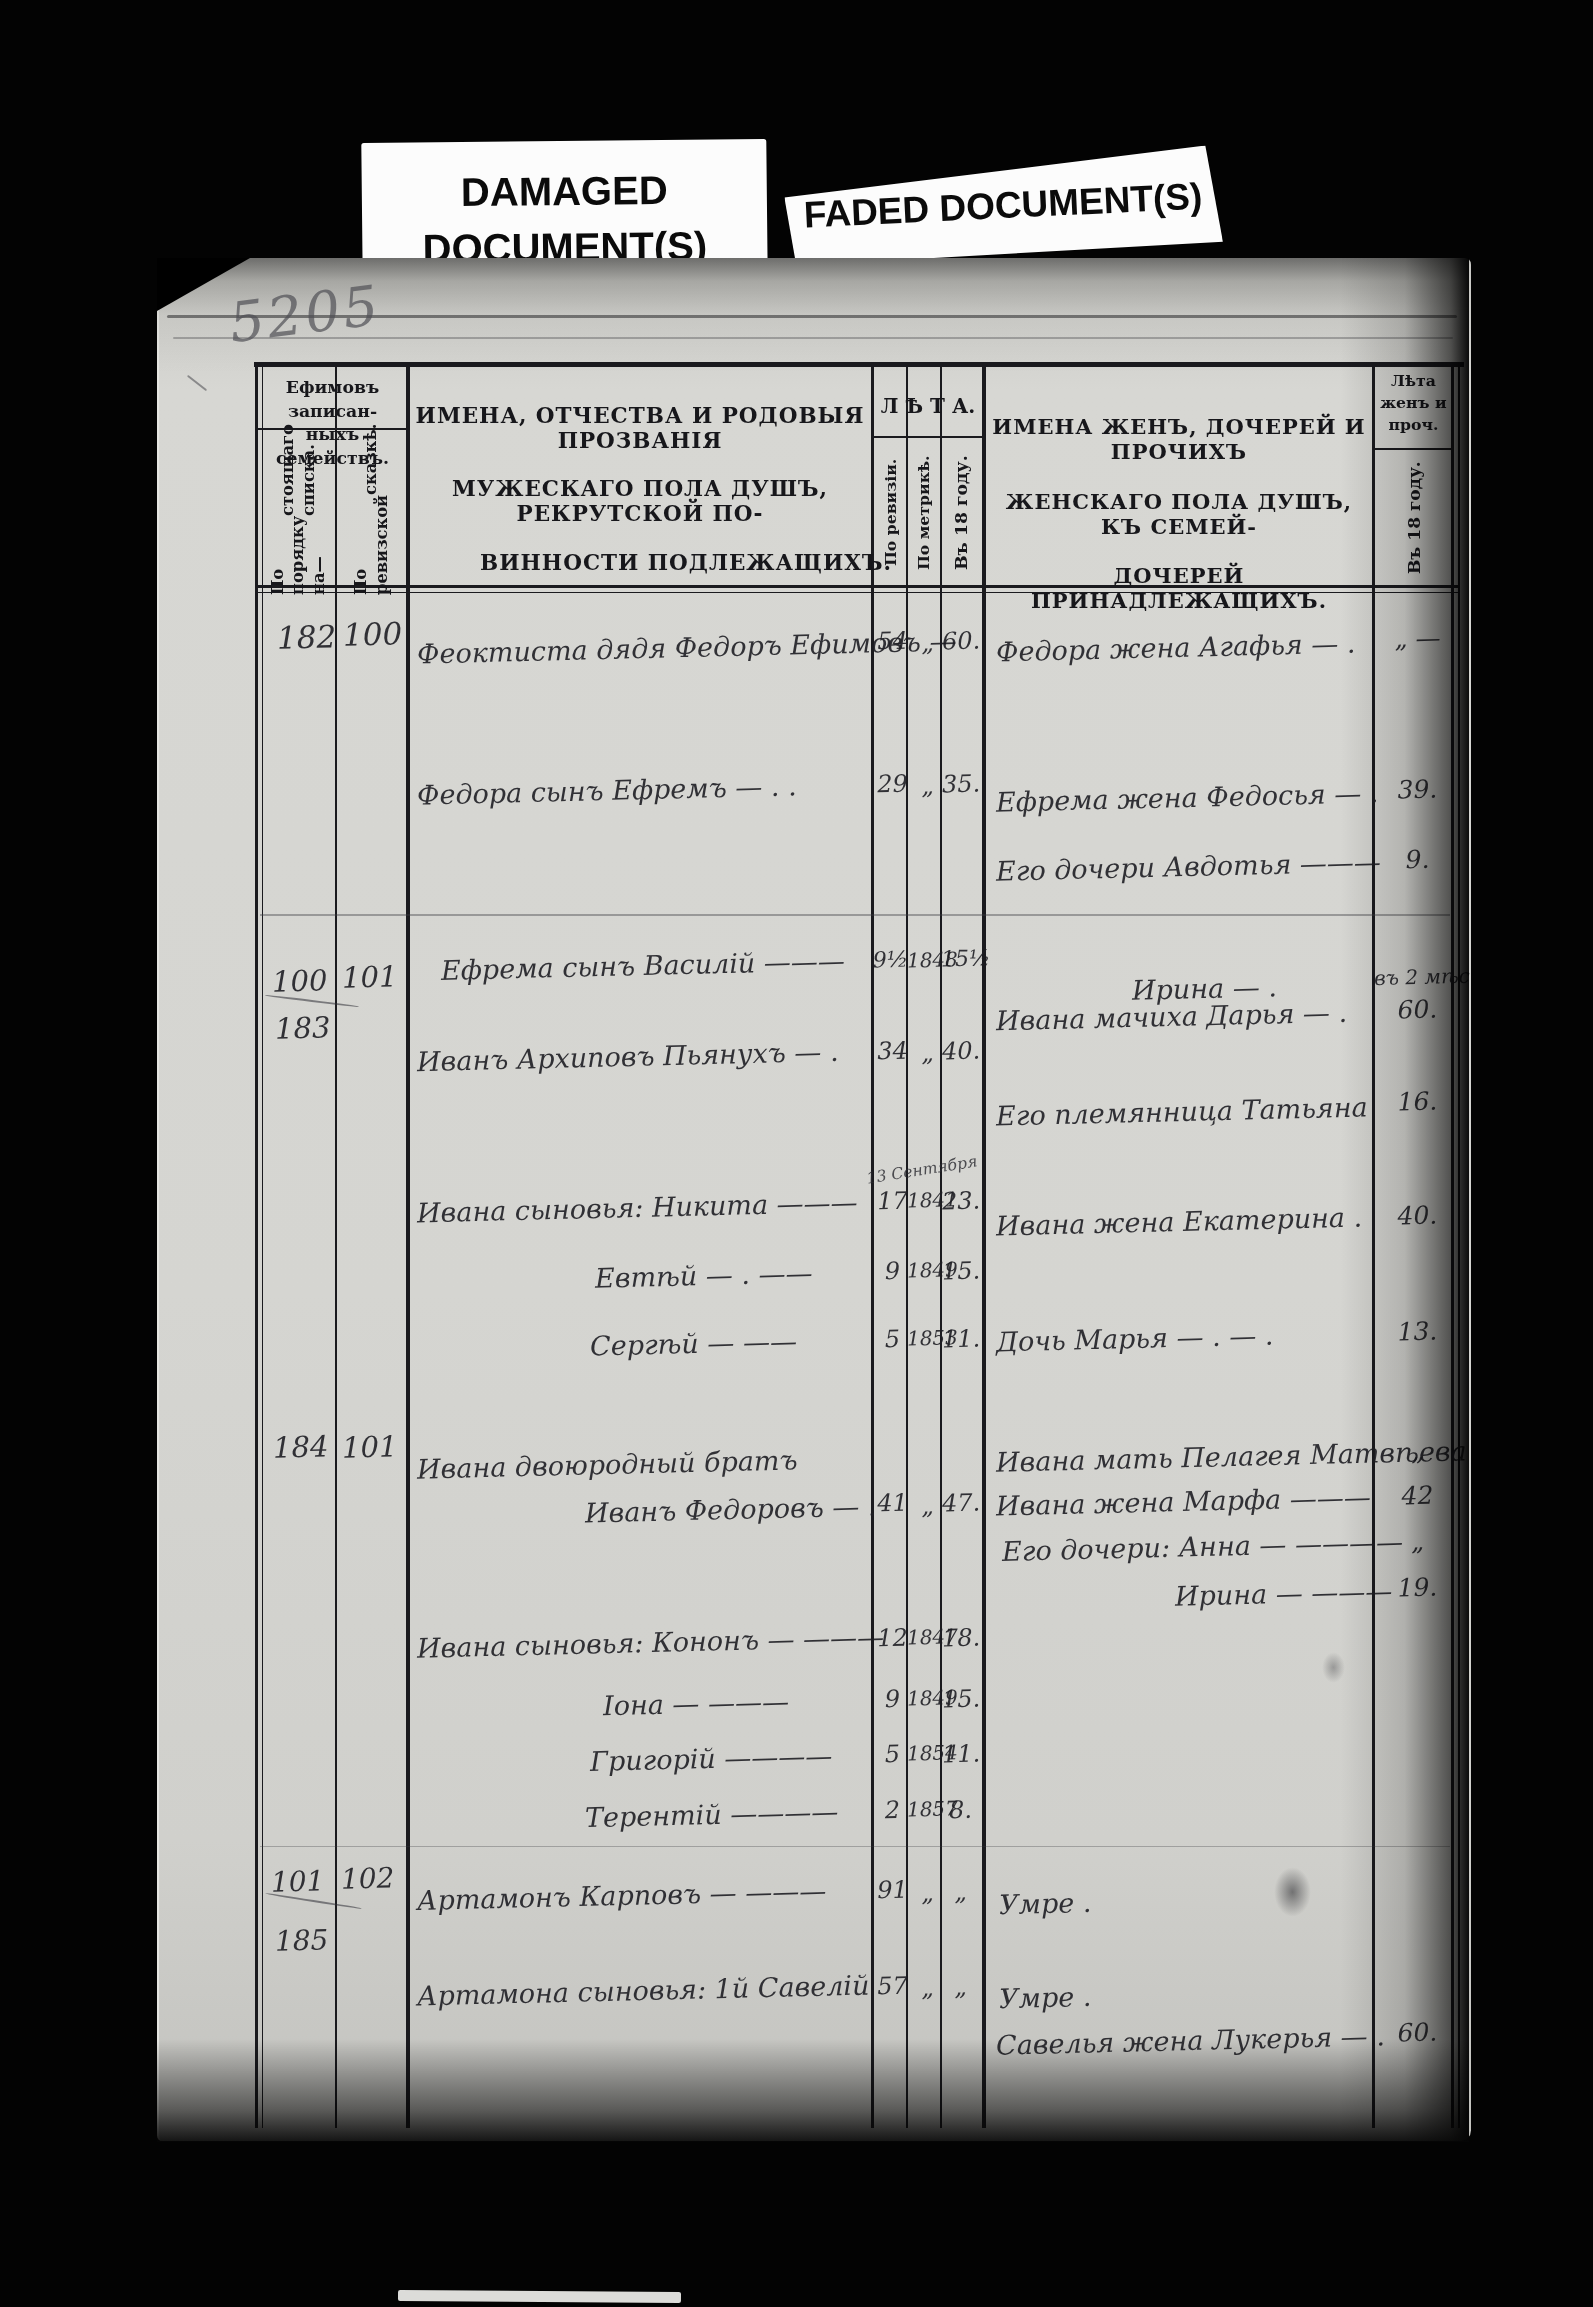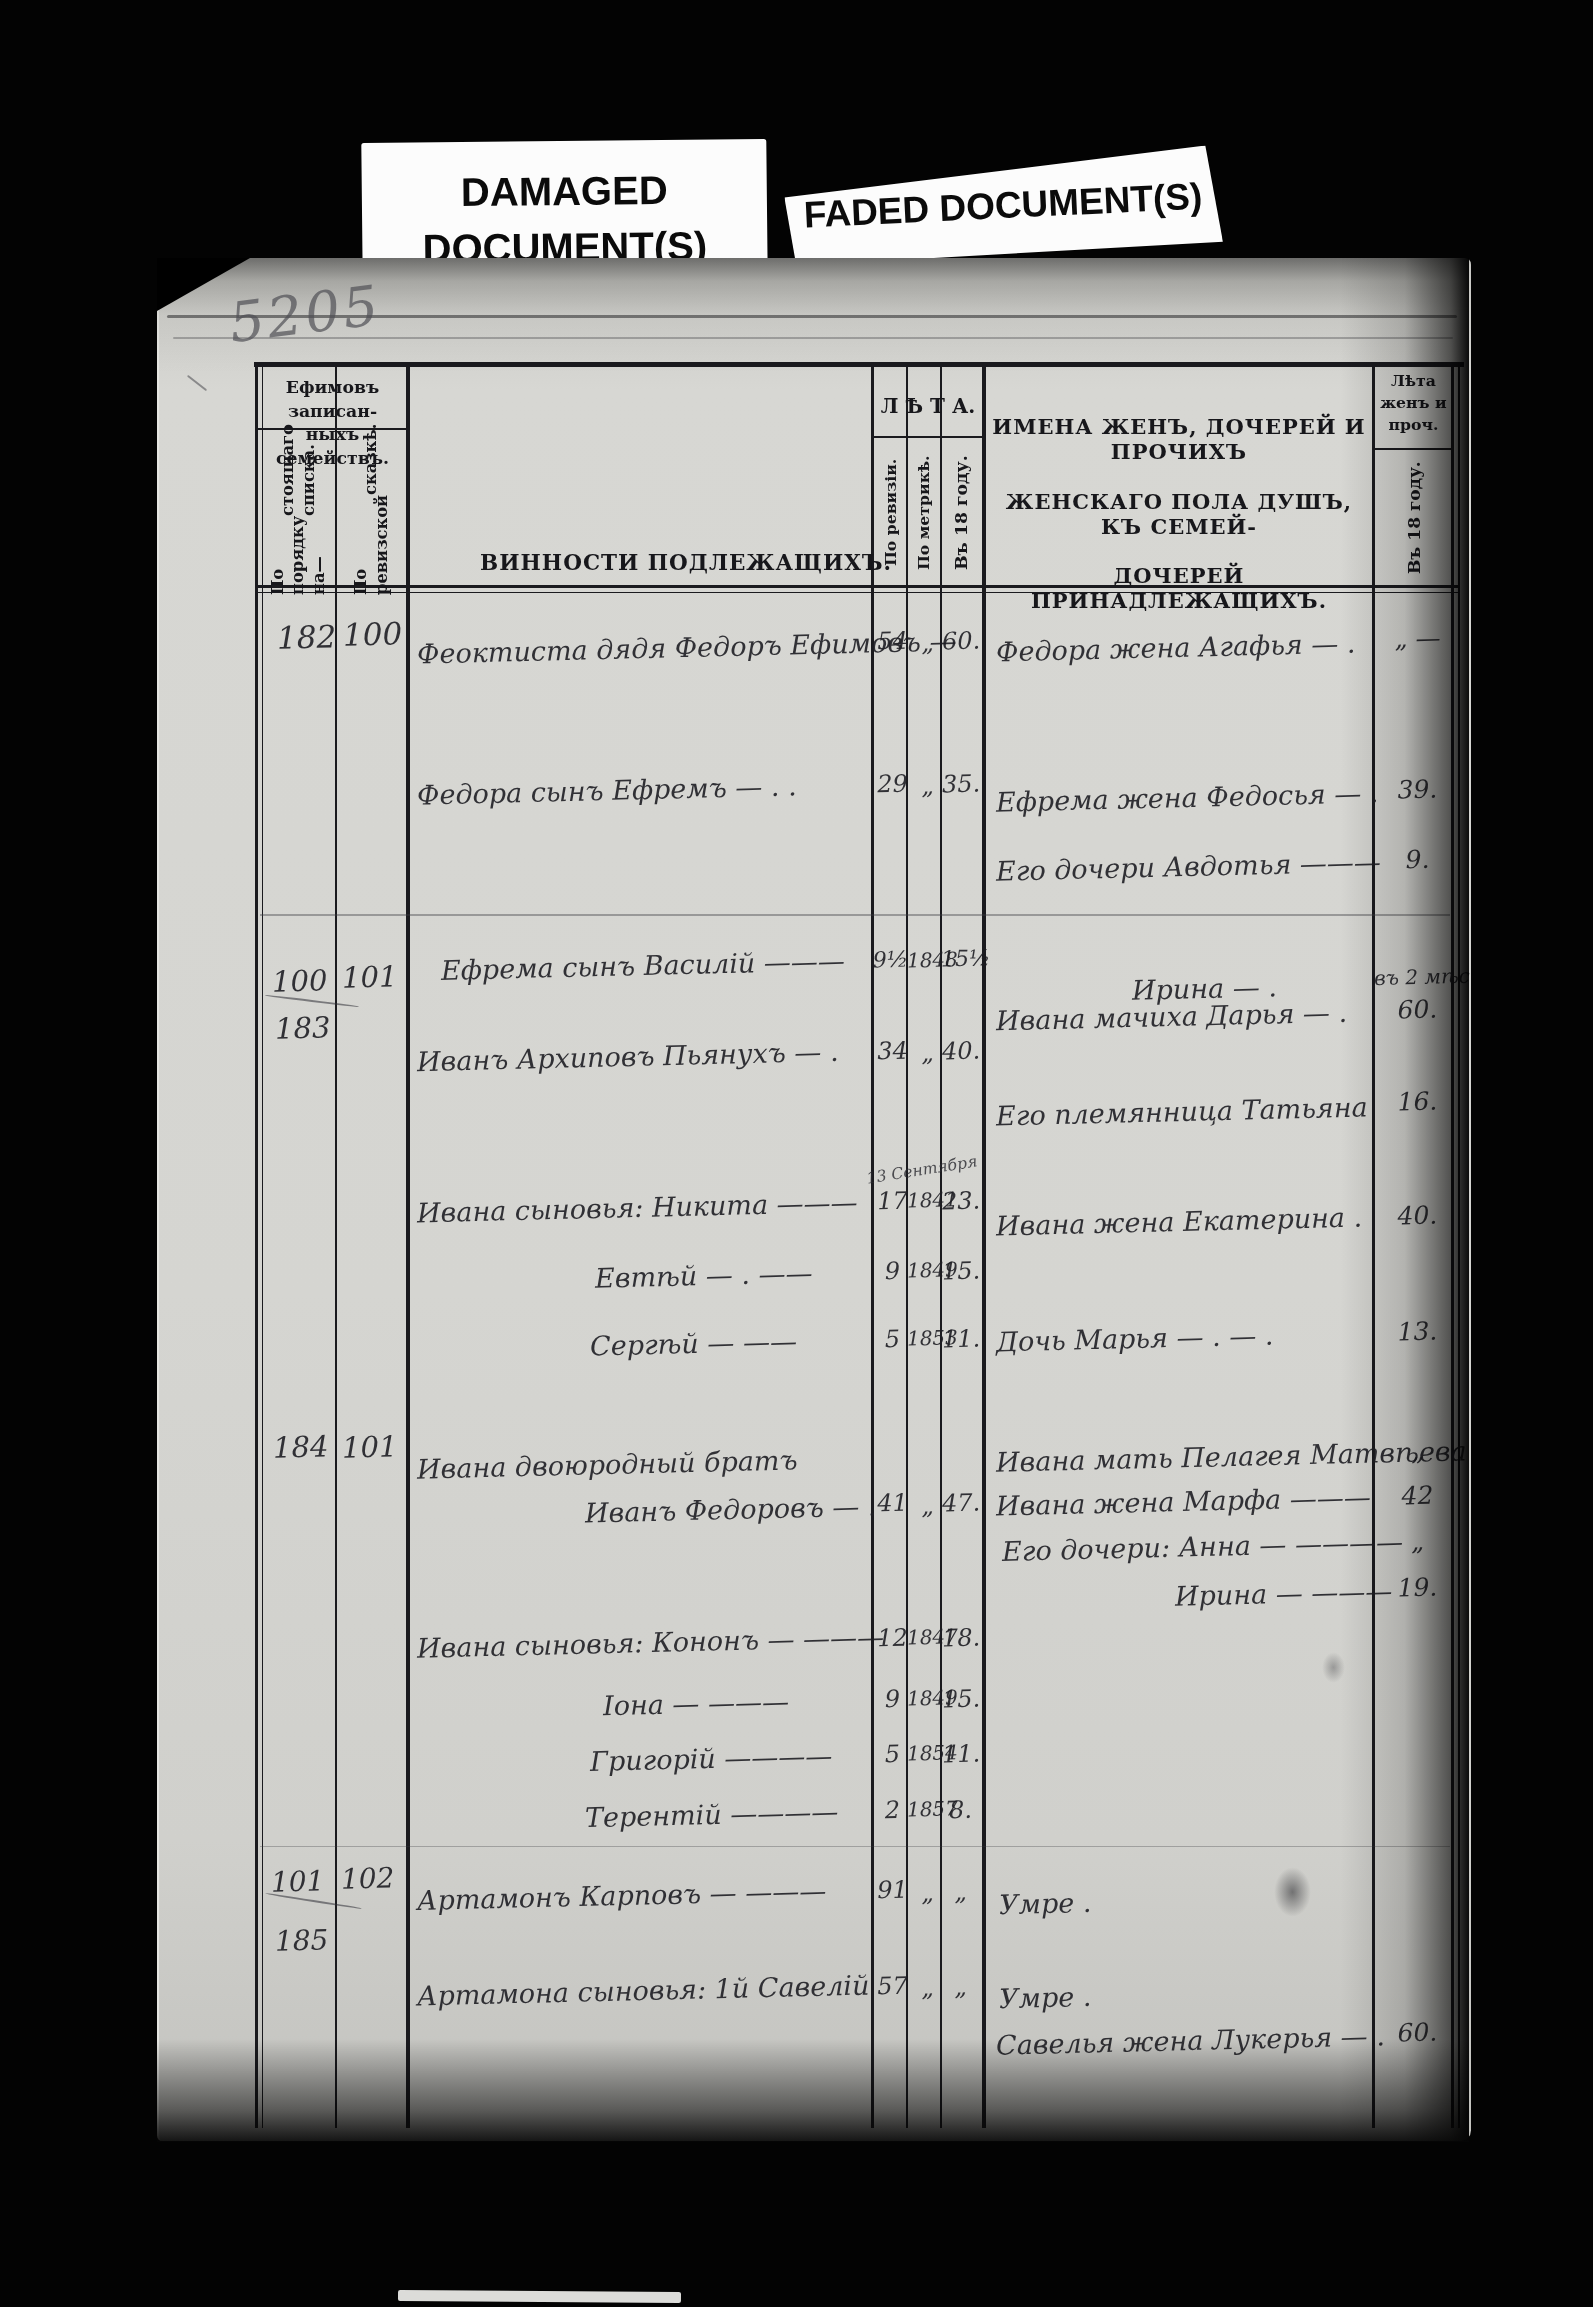--- a/index.html
+++ b/index.html
@@ -103,20 +103,22 @@
   </div>
   <div class="rot" style="left:265px;top:435px;width:67px;height:149px;font-size:16.3px">
     <span>По порядку на—</span>
     <span>стоящаго списка.</span>
   </div>
   <div class="rot" style="left:338px;top:435px;width:67px;height:149px;font-size:16.3px">
     <span>По ревизской</span>
     <span>сказкѣ.</span>
   </div>
 
+  <div class="print center" style="left:410px;top:403px;width:460px;font-size:21.5px;letter-spacing:1px">ИМЕНА, ОТЧЕСТВА И РОДОВЫЯ ПРОЗВАНІЯ</div>
+  <div class="print center" style="left:410px;top:476px;width:460px;font-size:21.5px;letter-spacing:1px">МУЖЕСКАГО ПОЛА ДУШЪ, РЕКРУТСКОЙ ПО-</div>
   <div class="print center" style="left:410px;top:550px;width:552px;font-size:21.5px;letter-spacing:1px">ВИННОСТИ ПОДЛЕЖАЩИХЪ.</div>
 
   <div class="print center" style="left:873px;top:394px;width:110px;font-size:20px">Л Ѣ Т А.</div>
   <div class="rot" style="left:874px;top:441px;width:33px;height:143px;font-size:15.7px">
     <span>По ревизіи.</span>
   </div>
   <div class="rot" style="left:908px;top:441px;width:31px;height:143px;font-size:15.7px">
     <span>По метрикѣ.</span>
   </div>
   <div class="rot" style="left:943px;top:441px;width:38px;height:143px;font-size:17.3px">

